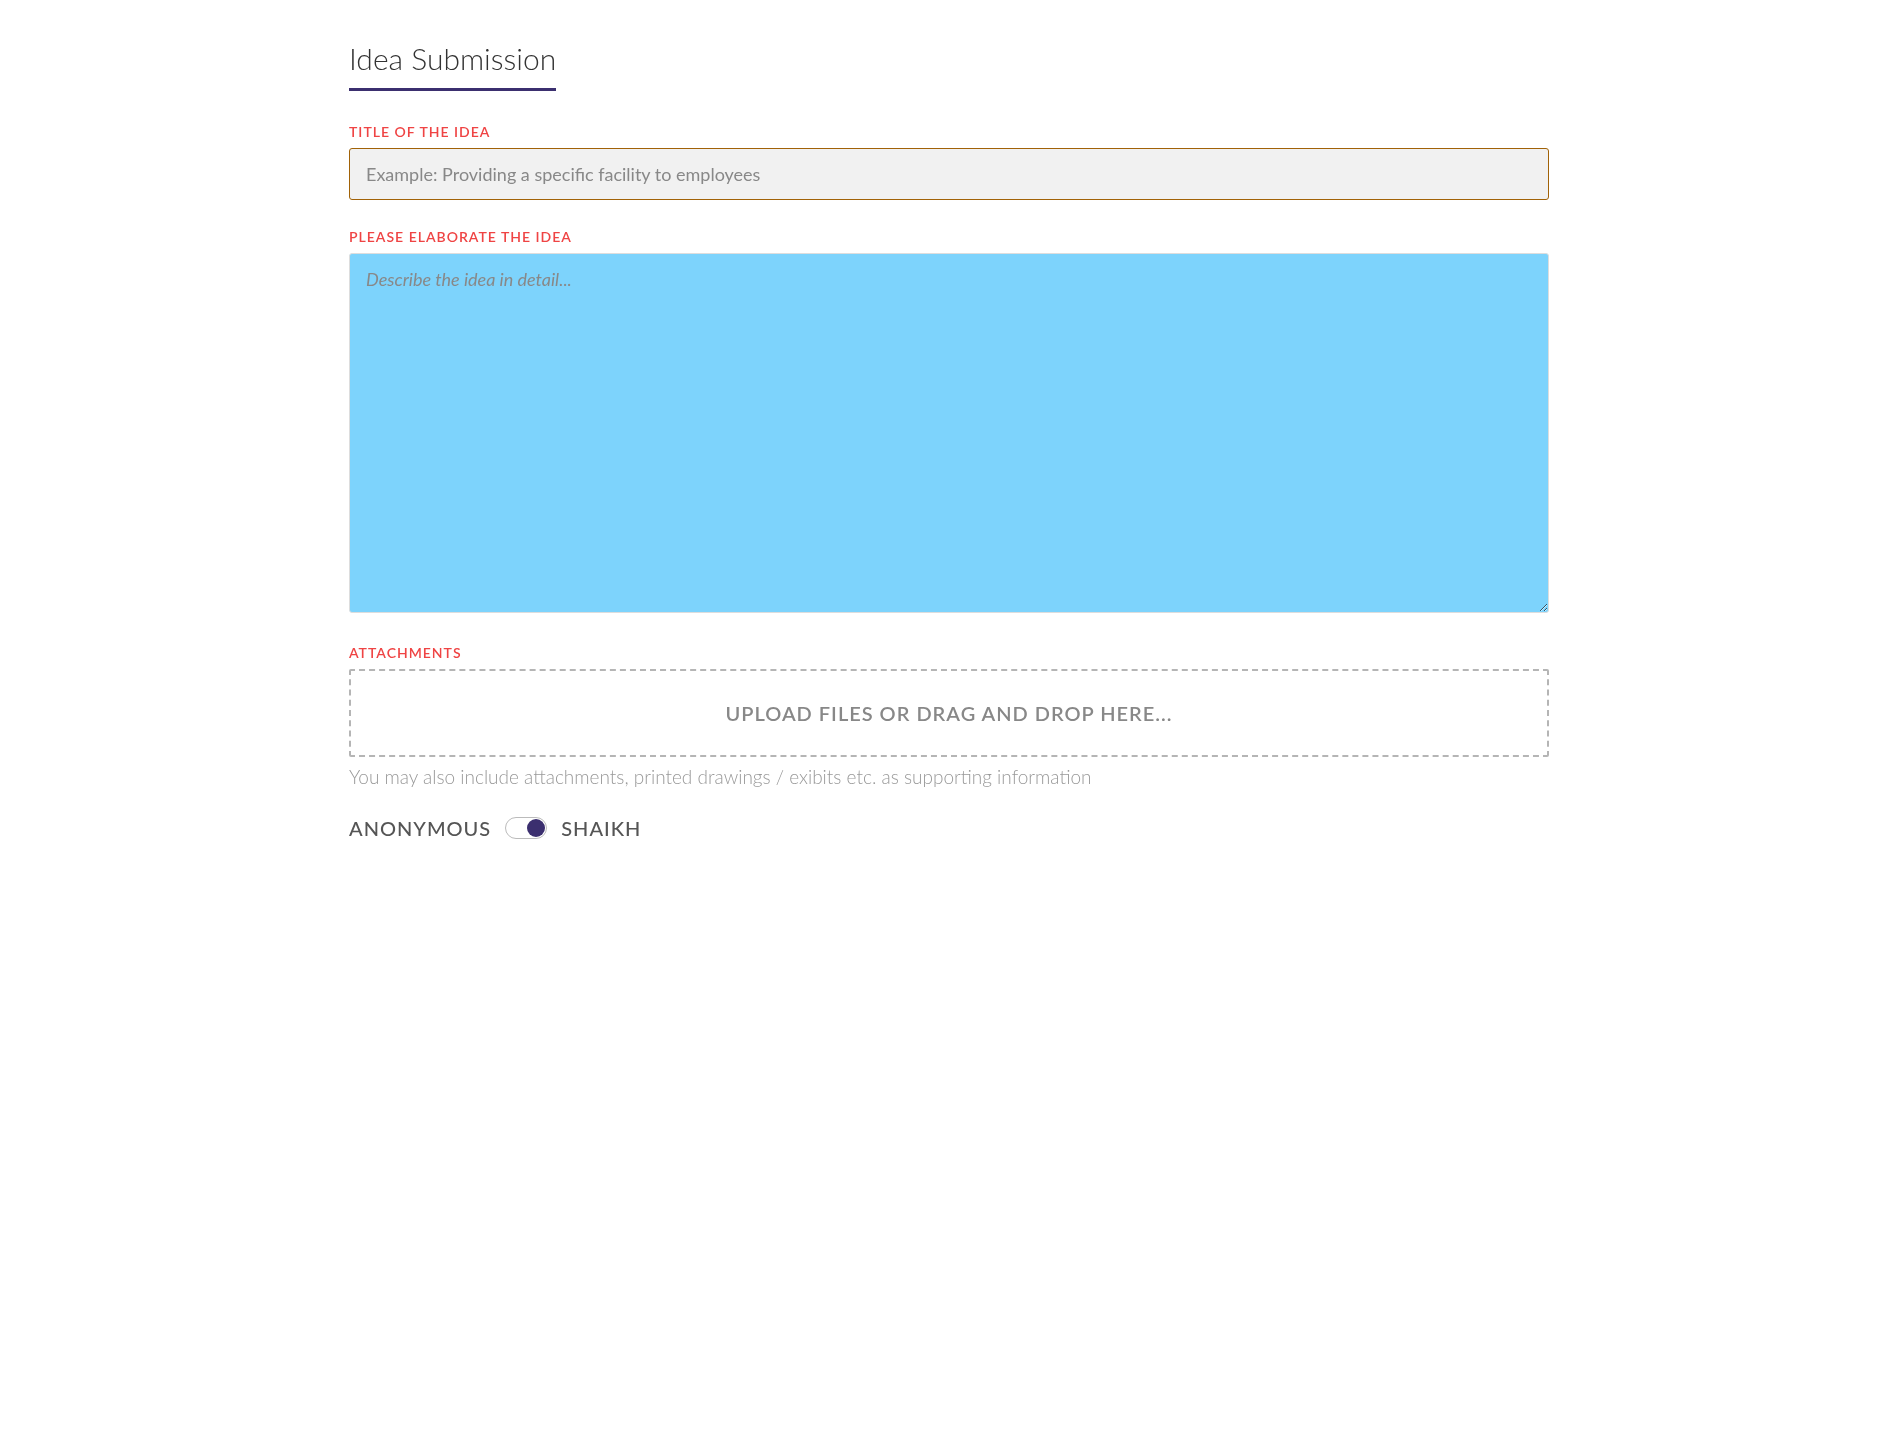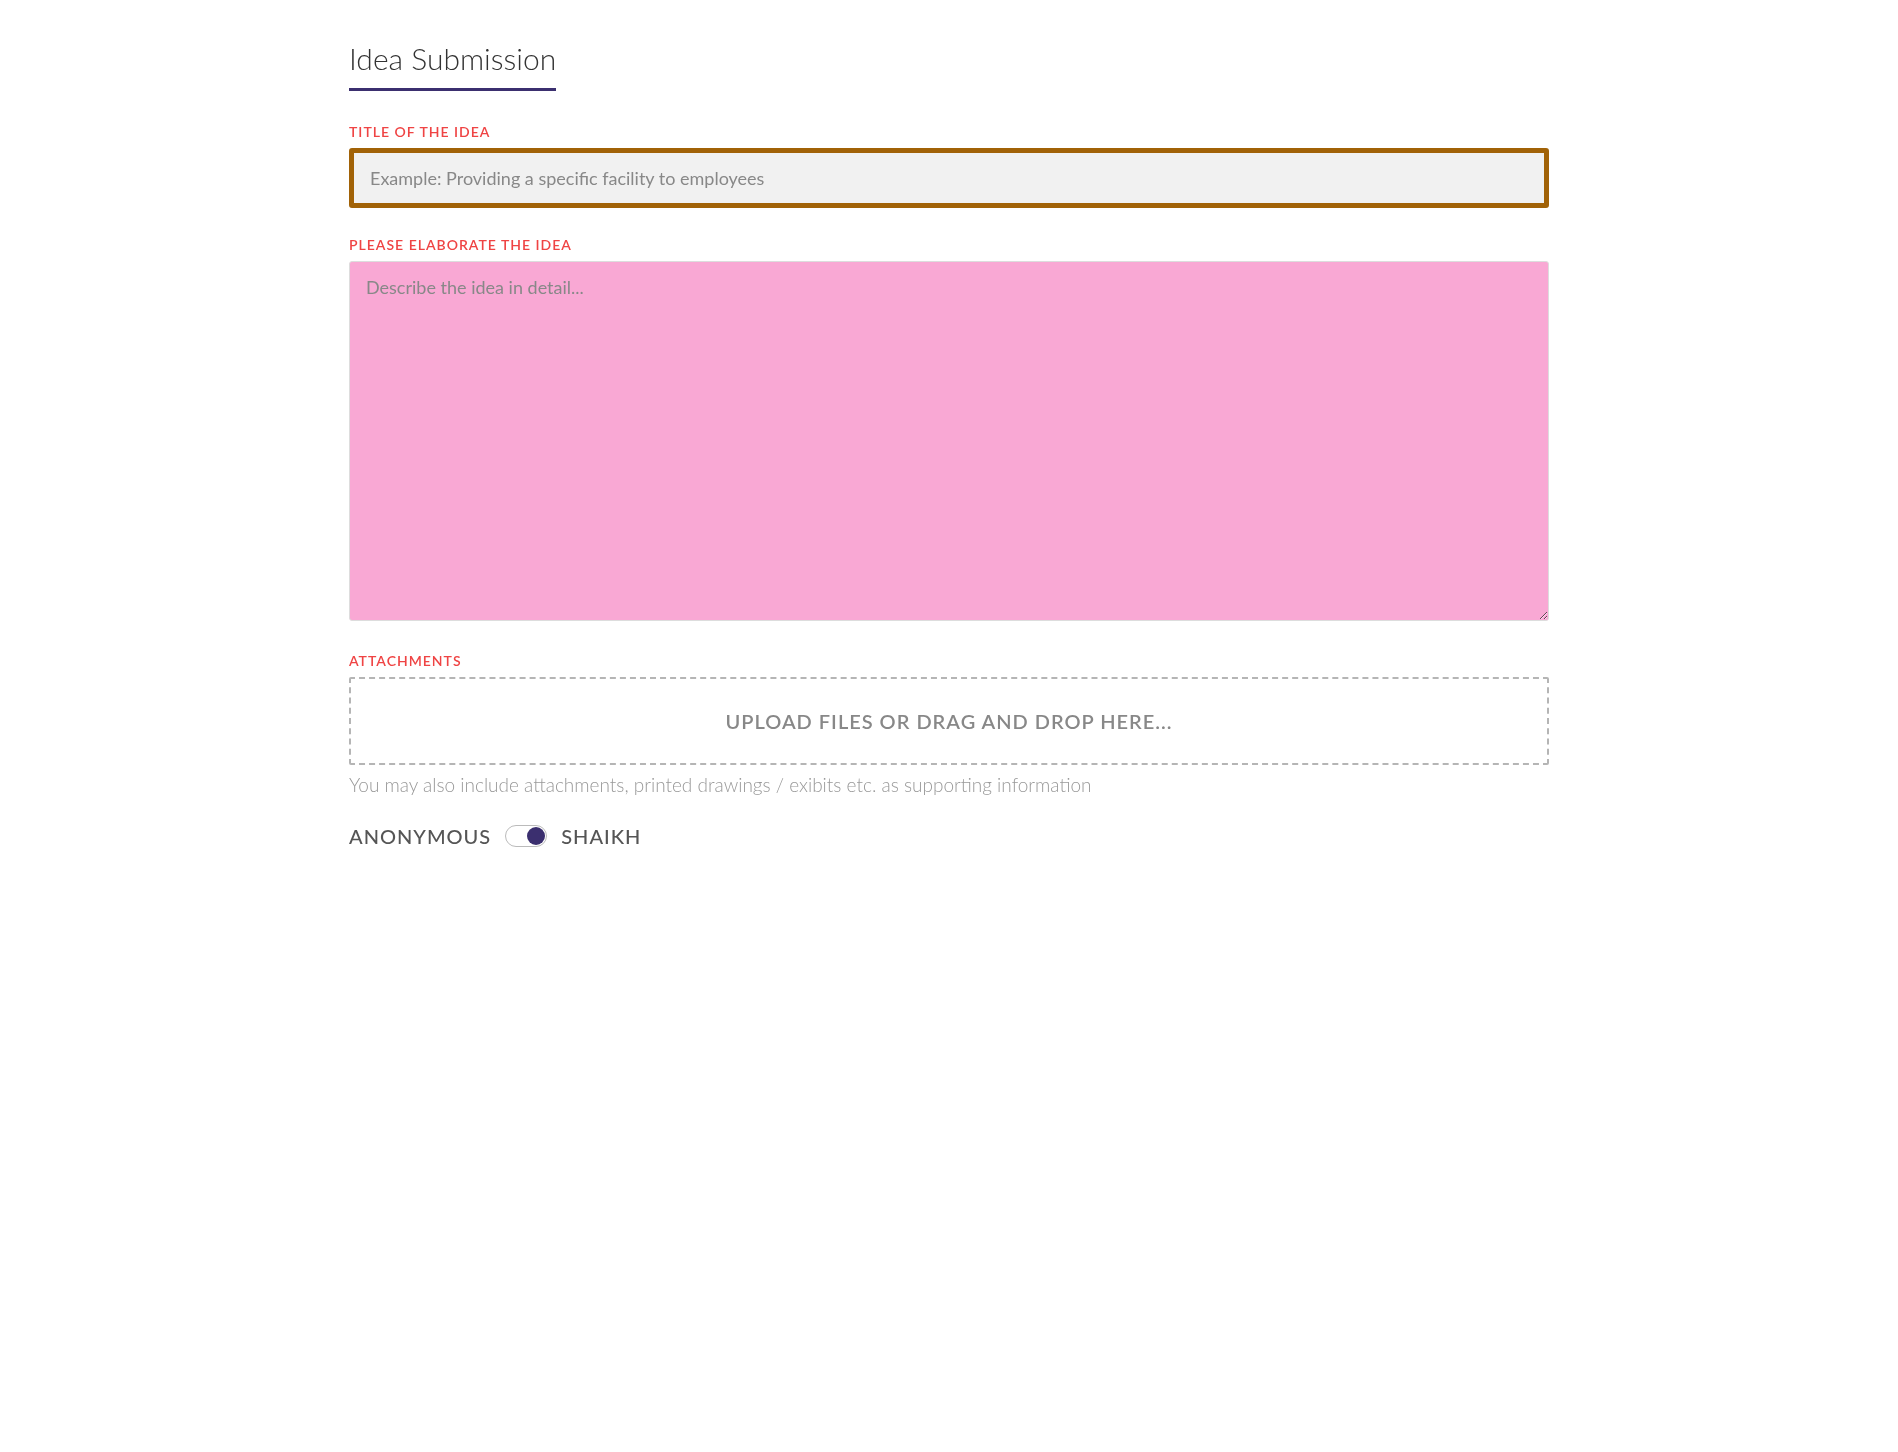--- a/index.html
+++ b/index.html
@@ -34,37 +34,38 @@
       margin-bottom: 8px;
       display: block;
     }
     .text-input {
       width: 100%;
       padding: 14px 16px;
       font-size: 18px;
       font-family: inherit;
       color: #444;
       background: #f1f1f1;
-      border: 5px solid #a16207;
+      border: 1px solid #a16207;
       border-radius: 3px;
       outline: none;
     }
     .text-input::placeholder { color: #888; }
     .textarea-input {
       width: 100%;
       min-height: 360px;
       padding: 14px 16px;
       font-size: 18px;
       font-family: inherit;
       color: #444;
-      background: #f9a8d4;
+      background: #7dd3fc;
       border: 1px solid #ddd;
       border-radius: 3px;
       outline: none;
       resize: vertical;
+      font-style: italic;
     }
     .textarea-input::placeholder { color: #888; }
     .dropzone {
       width: 100%;
       border: 2px dashed #b5b5b5;
       padding: 30px 16px;
       text-align: center;
       cursor: pointer;
       border-radius: 2px;
       background: #fff;

